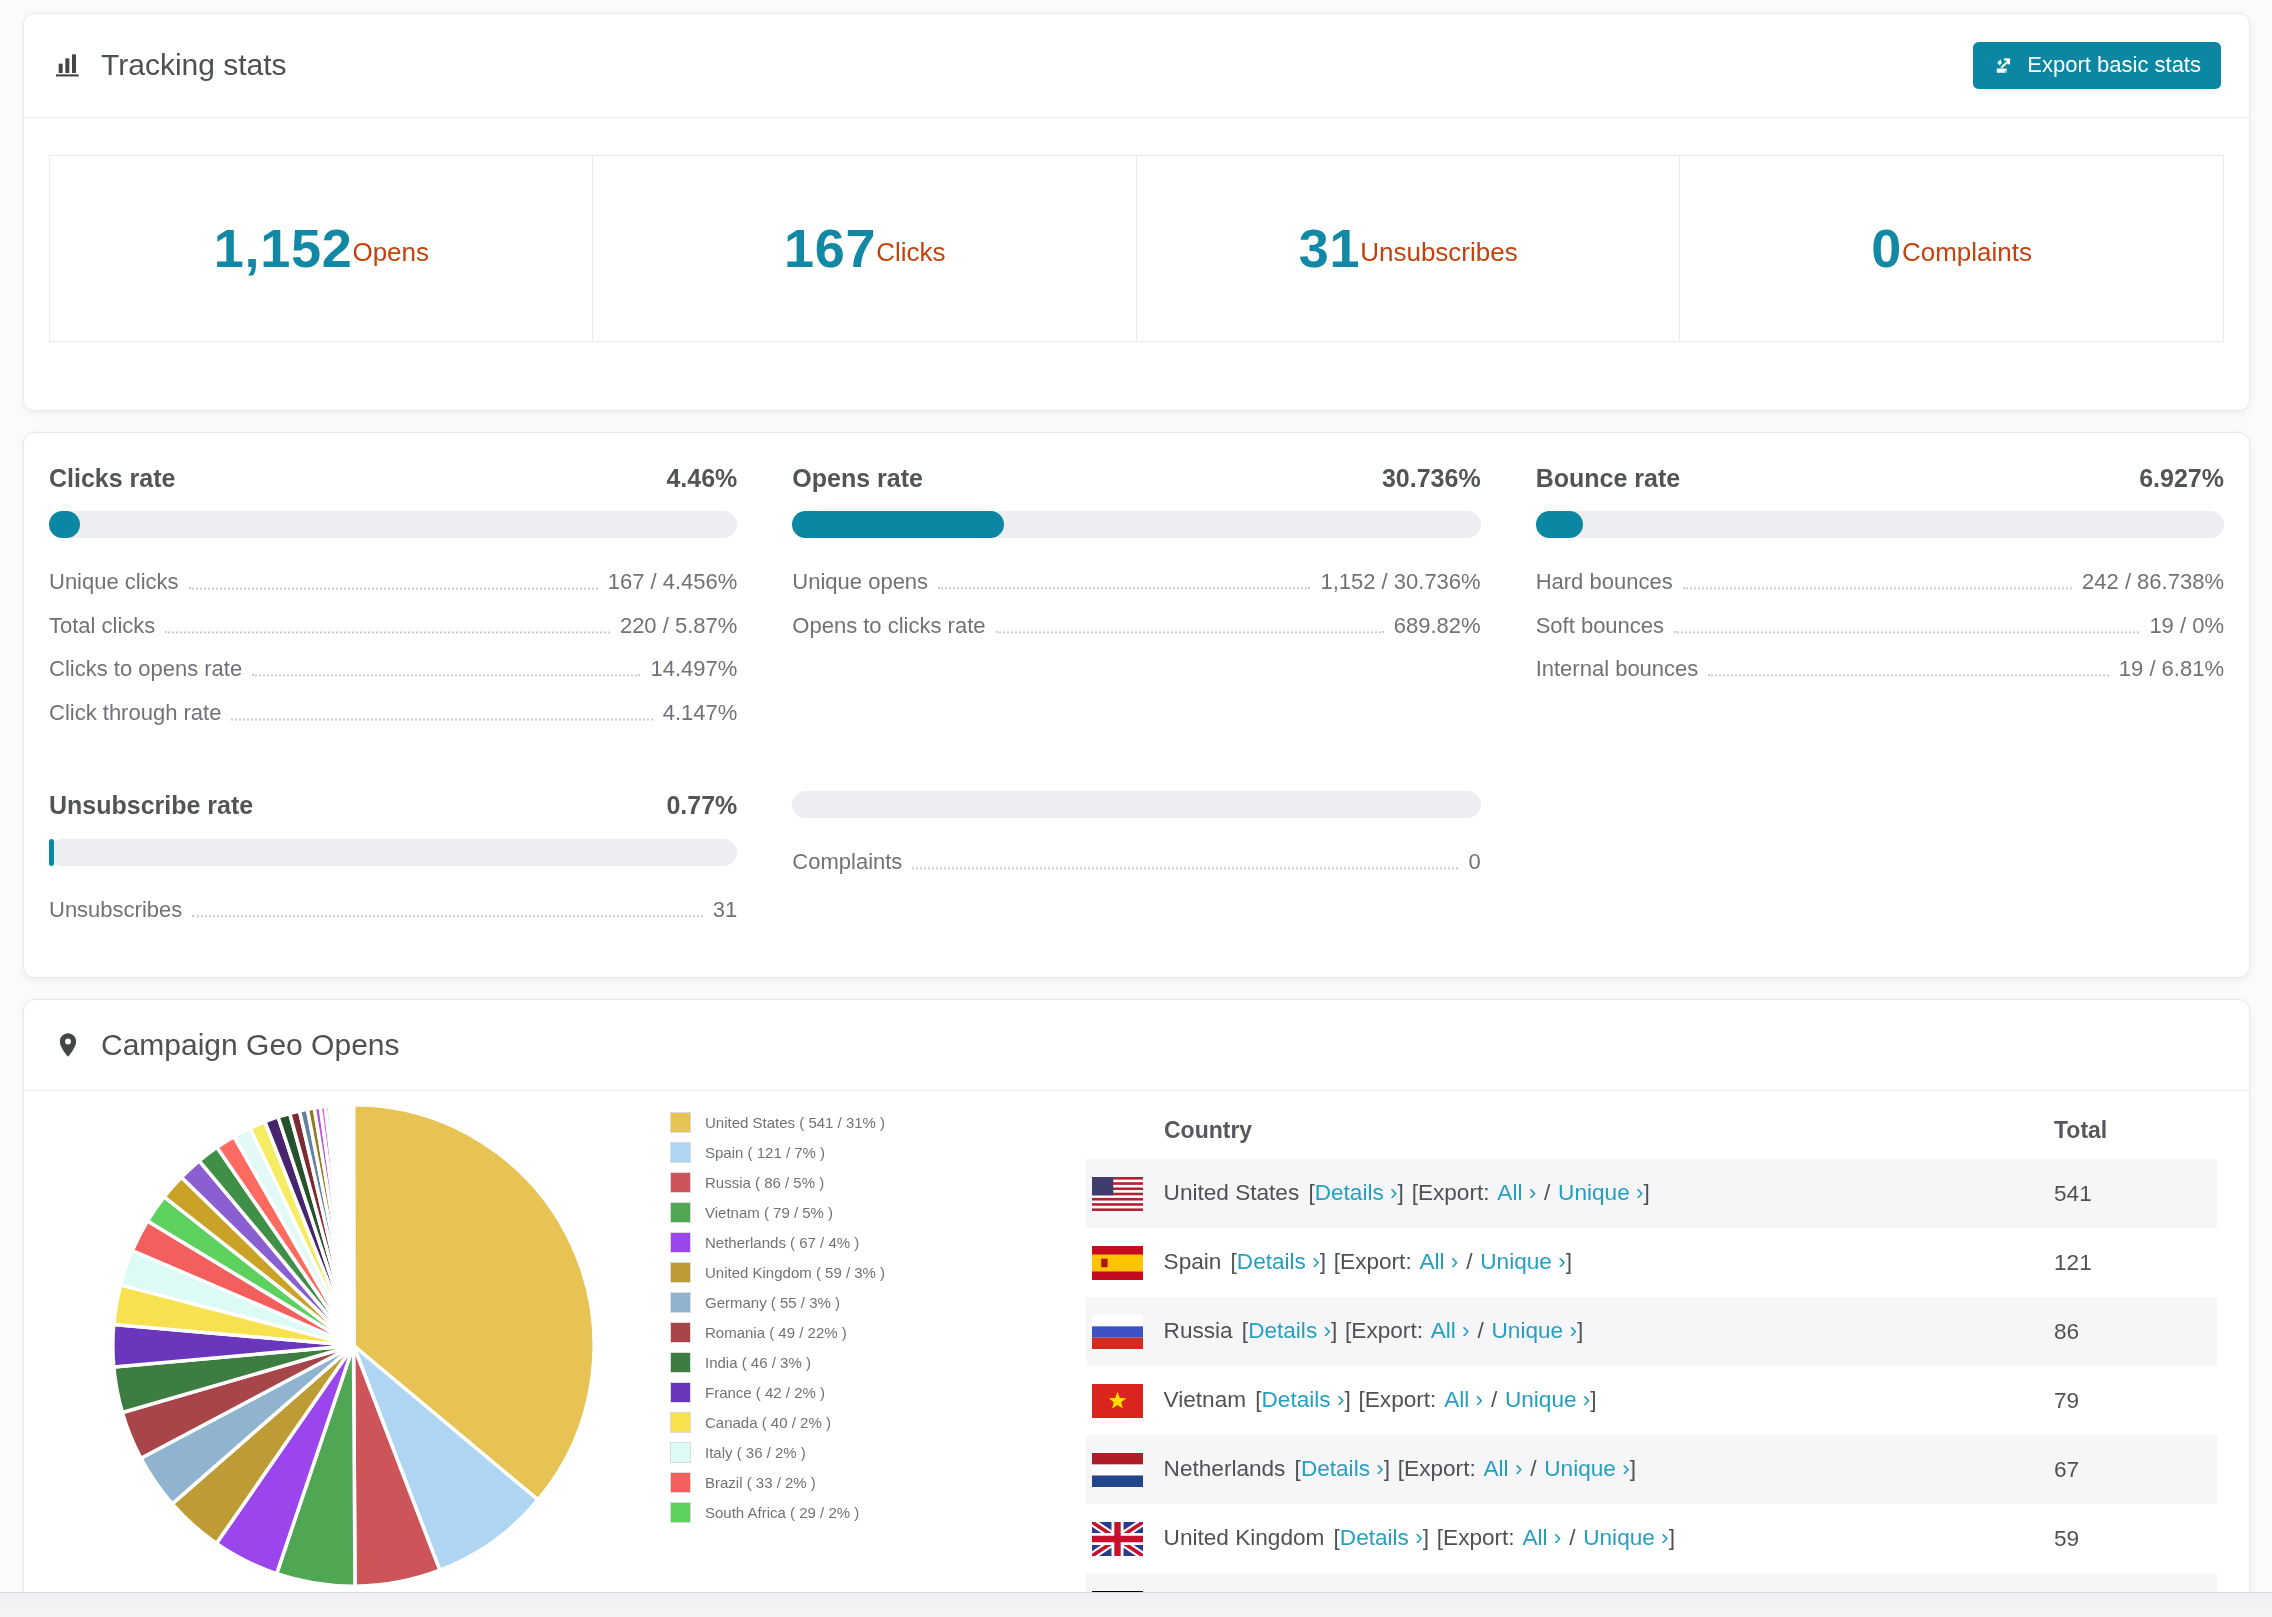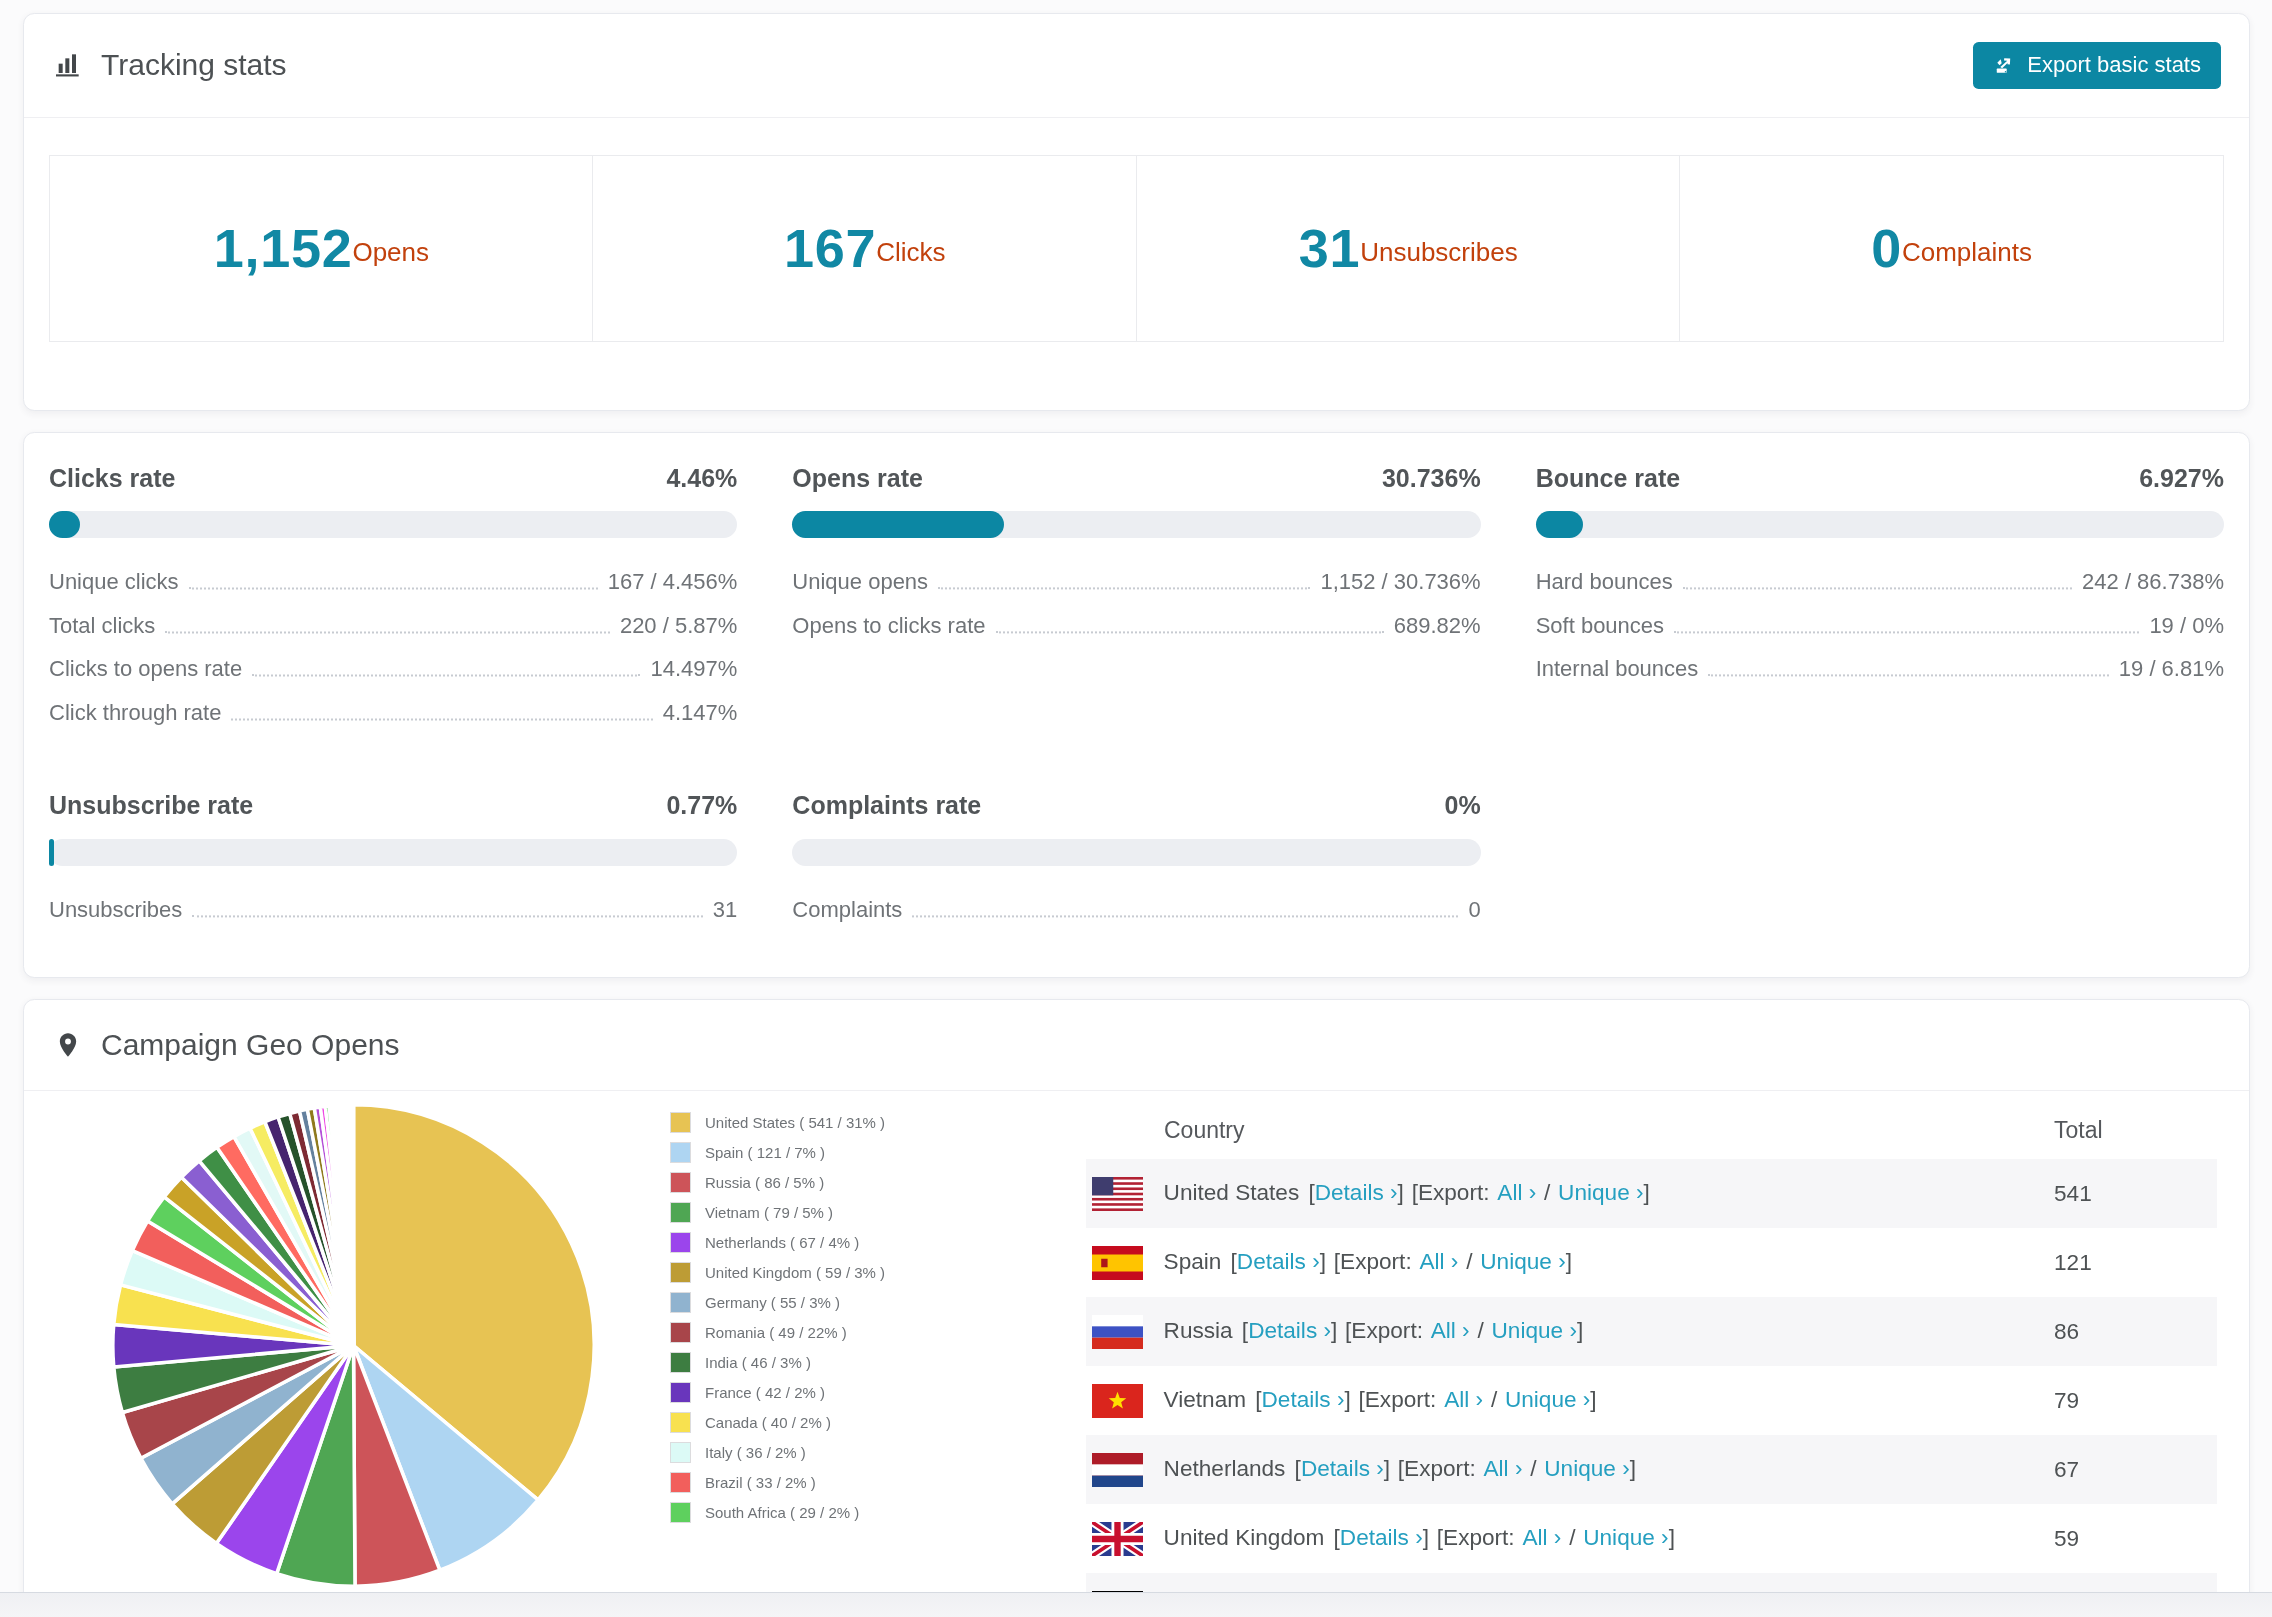--- a/index.html
+++ b/index.html
@@ -59,21 +59,21 @@
   .geo-body{display:flex;align-items:flex-start;padding:10.6px 32px 0 25px}
   .pie-box{width:621px;flex:none}
   svg.pie{display:block;margin-left:61px}
   .legend{width:395px;flex:none;padding-top:5.6px}
   .li{display:flex;align-items:center;height:30px}
   .sw{width:19px;height:19px;border:1.4px solid #dcdcde;margin-right:14px;flex:none}
   .lt{font-size:15px;color:#6f7377;white-space:nowrap}
 
   .tbl-box{flex:1;margin-left:21px}
   table{width:100%;border-collapse:collapse}
-  th{font-size:23px;color:#55585c;font-weight:normal;text-align:left;height:55px}
+  th{font-size:23px;color:#55585c;font-weight:bold;text-align:left;height:55px}
   th.h-country{padding-left:78px}
   col.c-total{width:164px}
   td{height:67px;font-size:22.6px;color:#4e5254}
   tbody tr:nth-child(odd){background:#f6f6f8}
   td.c1{padding-left:5.6px;white-space:nowrap}
   .flag{display:inline-block;width:51px;height:34px;vertical-align:middle;margin-right:21px;line-height:0}
   .flag svg{display:block}
   a.lnk{color:#259fc0;text-decoration:none;cursor:pointer}
   .tok{margin-left:7.8px}
   .tok0{margin-left:9.2px}
@@ -229,24 +229,20 @@
     </div>
     <div class="rrows">
             <div class="rrow">
     <span>Unsubscribes</span>
     <span class="lead"></span>
     <span class="val">31</span>
   </div>
           </div>
   </div>
         <div class="rate">
-    <div class="rate-head">
-      <span>Complaints rate</span>
-      <span>0%</span>
-    </div>
     <div class="track">
       <span class="fill" style="width: 0%;"></span>
     </div>
     <div class="rrows">
             <div class="rrow">
     <span>Complaints</span>
     <span class="lead"></span>
     <span class="val">0</span>
   </div>
           </div>

